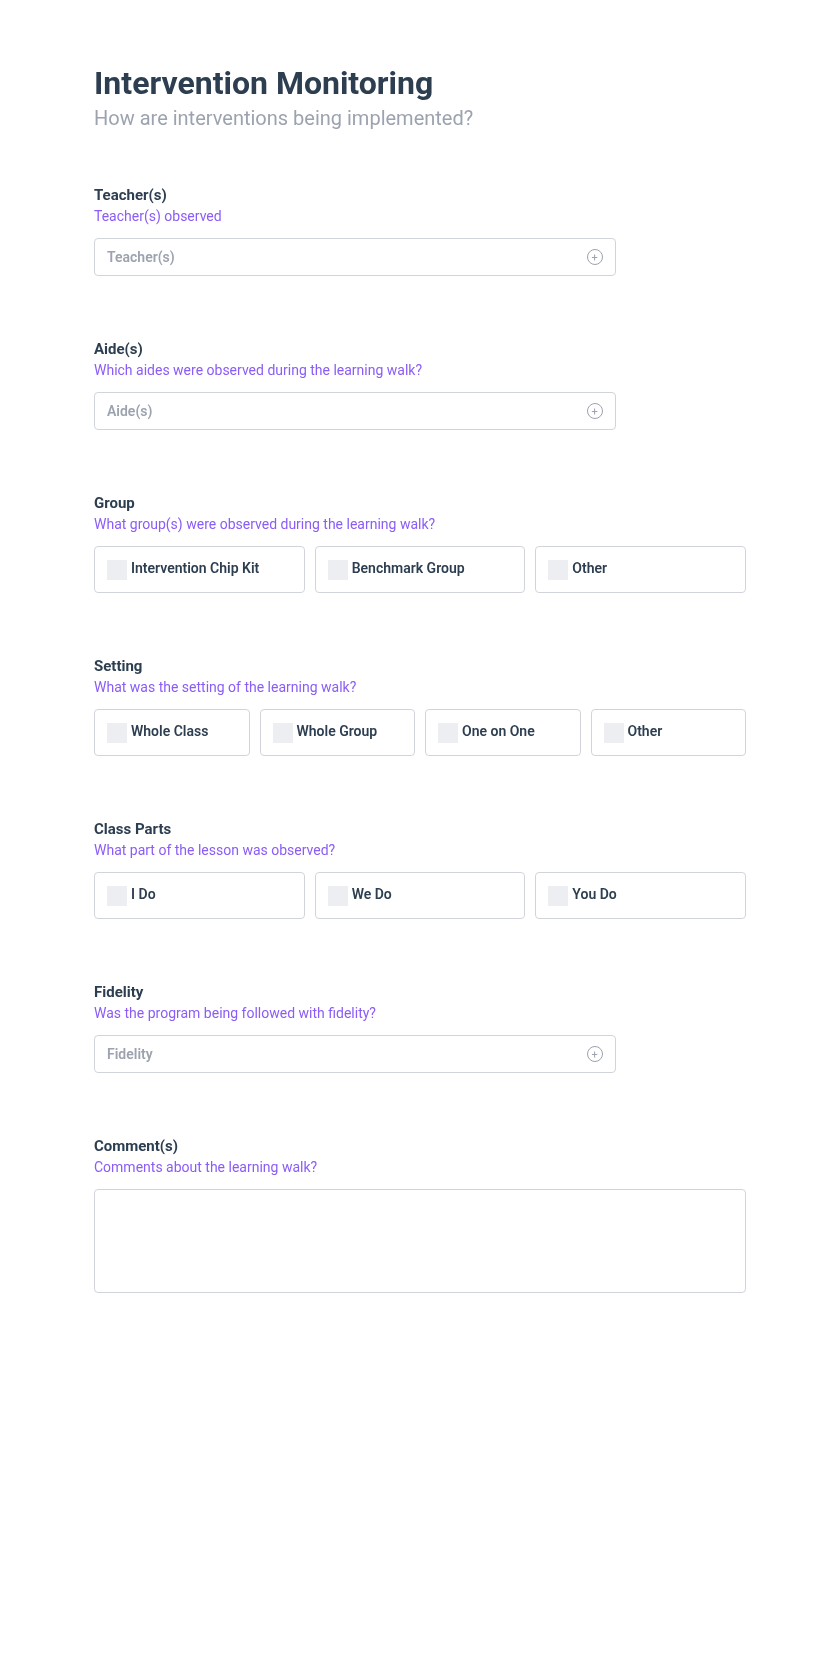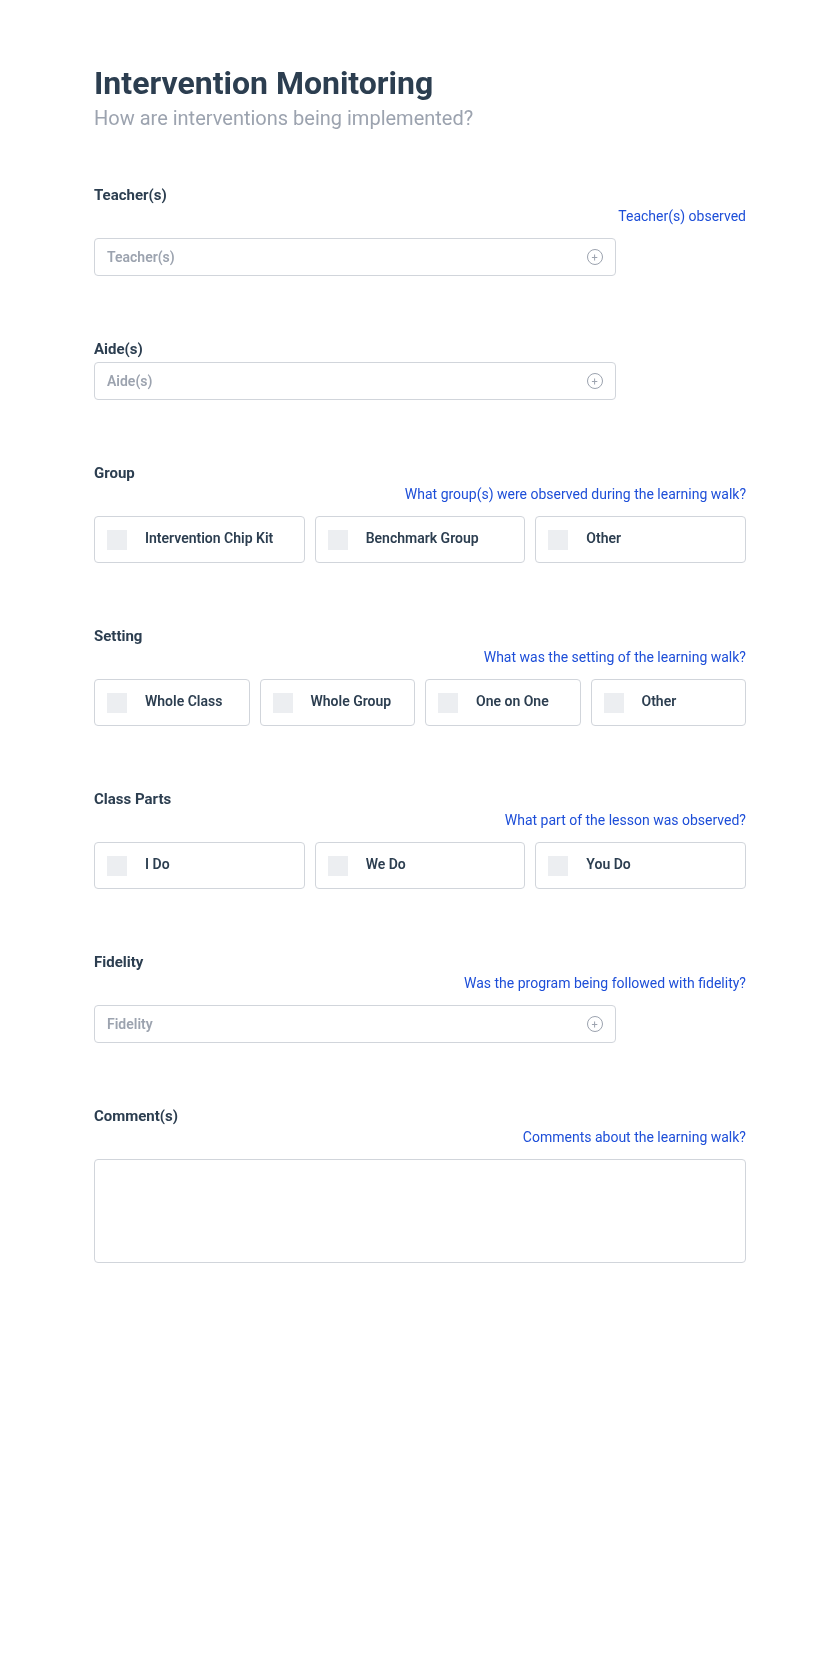--- a/index.html
+++ b/index.html
@@ -26,23 +26,22 @@
     margin-bottom: 64px;
   }
   .section-label {
     font-size: 15px;
     font-weight: 700;
     color: #2c3e50;
     margin-bottom: 4px;
   }
   .section-desc {
     font-size: 14px;
-    color: #1d4ed8;
+    color: #8b5cf6;
     margin-bottom: 14px;
-    text-align: right;
   }
   .select-box {
     border: 1px solid #d1d5db;
     border-radius: 4px;
     padding: 10px 12px;
     display: flex;
     justify-content: space-between;
     align-items: center;
     width: 80%;
     background: #fff;
@@ -68,21 +67,21 @@
   .option-row {
     display: flex;
     gap: 10px;
   }
   .option-box {
     border: 1px solid #d1d5db;
     border-radius: 4px;
     padding: 12px 12px;
     display: flex;
     align-items: flex-start;
-    gap: 18px;
+    gap: 4px;
     flex: 1;
     background: #fff;
   }
   .option-box.three { flex: 0 0 calc((100% - 20px) / 3); }
   .option-box.four { flex: 0 0 calc((100% - 30px) / 4); }
   .checkbox {
     width: 20px;
     height: 20px;
     background: #eceef1;
     flex-shrink: 0;
@@ -116,20 +115,21 @@
   <div class="section-label">Teacher(s)</div>
   <div class="section-desc">Teacher(s) observed</div>
   <div class="select-box">
     <span class="select-placeholder">Teacher(s)</span>
     <span class="plus-icon">+</span>
   </div>
 </div>
 
 <div class="section">
   <div class="section-label">Aide(s)</div>
+  <div class="section-desc">Which aides were observed during the learning walk?</div>
   <div class="select-box">
     <span class="select-placeholder">Aide(s)</span>
     <span class="plus-icon">+</span>
   </div>
 </div>
 
 <div class="section">
   <div class="section-label">Group</div>
   <div class="section-desc">What group(s) were observed during the learning walk?</div>
   <div class="option-row">

